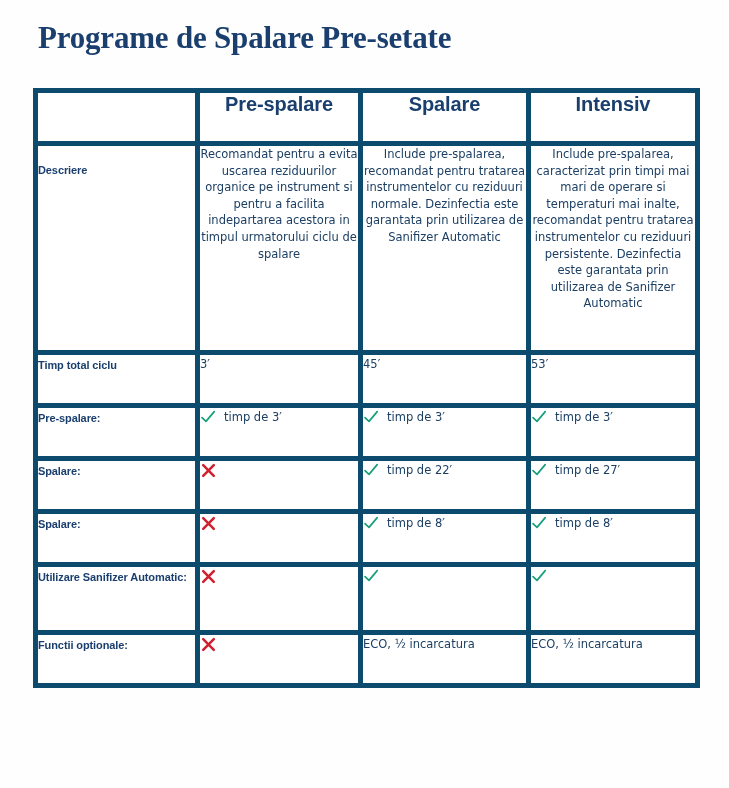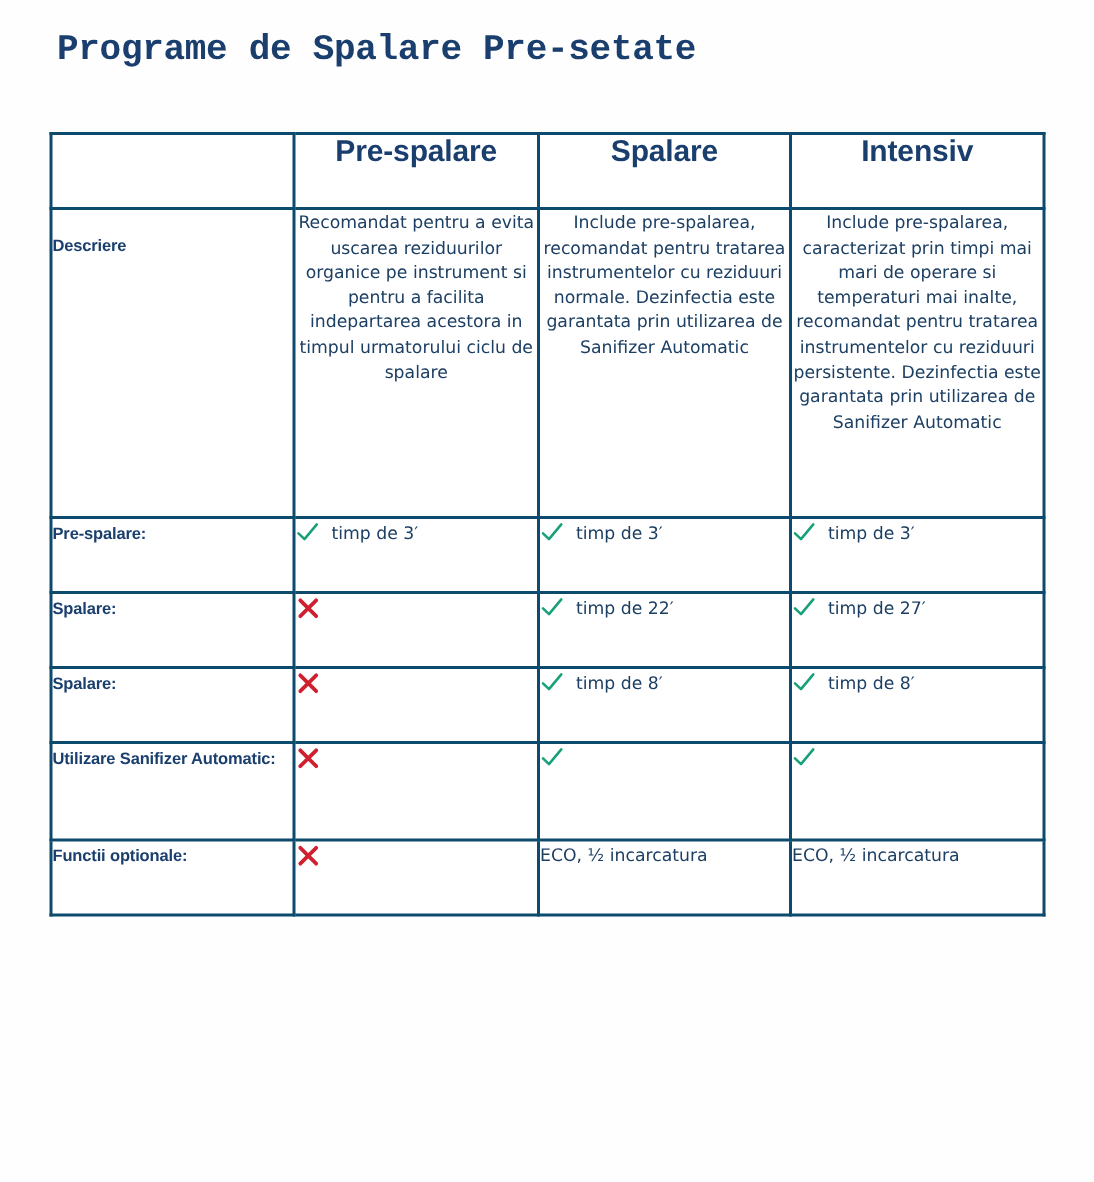--- a/index.html
+++ b/index.html
@@ -21,44 +21,44 @@
     width: 729px;
     height: 788px;
     box-sizing: border-box;
     background: #fefefe;
   }
 
   .page-title {
     position: absolute;
     left: 38px;
     top: 20px;
-    font-size: 24px;
+    font-size: 31px;
     font-weight: bold;
     letter-spacing: -0.2px;
     color: #1a3f6e;
-    font-family: Liberation Mono, monospace;
+    font-family: Liberation Serif, serif;
     white-space: nowrap;
   }
 
   .table-wrap {
     position: absolute;
     left: 33px;
     top: 88px;
     width: 662px;
   }
 
   table.spec {
     border-collapse: collapse;
     width: 662px;
     table-layout: fixed;
     background: #ffffff;
   }
 
   table.spec td, table.spec th {
-    border: 2px solid #0c4a6e;
+    border: 5px solid #0c4a6e;
     vertical-align: top;
     padding: 0;
     background: #ffffff;
   }
 
   
   col.c-label  { width: 162px; }
   col.c-pre    { width: 163px; }
   col.c-std    { width: 168px; }
   col.c-int    { width: 169px; }
@@ -174,20 +174,38 @@
               <div class="desc-text">Recomandat pentru a evita uscarea reziduurilor organice pe instrument si pentru a facilita indepartarea acestora in timpul urmatorului ciclu de spalare</div>
             </td>
             <td class="desc-cell">
               <div class="desc-text">Include pre-spalarea, recomandat pentru tratarea instrumentelor cu reziduuri normale. Dezinfectia este garantata prin utilizarea de Sanifizer Automatic</div>
             </td>
             <td class="desc-cell">
               <div class="desc-text">Include pre-spalarea, caracterizat prin timpi mai mari de operare si temperaturi mai inalte, recomandat pentru tratarea instrumentelor cu reziduuri persistente. Dezinfectia este garantata prin utilizarea de Sanifizer Automatic</div>
             </td>
           </tr>
           <tr class="r-h-std">
+            <td class="label-cell"><span class="label-text">Timp total ciclu</span></td>
+            <td class="val-cell">
+              <div class="val-inner">
+                <span class="val-text">3′</span>
+              </div>
+            </td>
+            <td class="val-cell">
+              <div class="val-inner">
+                <span class="val-text">45′</span>
+              </div>
+            </td>
+            <td class="val-cell">
+              <div class="val-inner">
+                <span class="val-text">53′</span>
+              </div>
+            </td>
+          </tr>
+          <tr class="r-h-std">
             <td class="label-cell"><span class="label-text">Pre-spalare:</span></td>
             <td class="val-cell">
               <div class="val-inner">
                 <span class="icon icon-check">
                   <svg viewBox="0 0 16 16" width="16" height="16">
                     <path d="M2 8.6 L6 12.4 L14.2 2.6" fill="none" stroke="#17a07a" stroke-width="1.7" stroke-linecap="round" stroke-linejoin="round"></path>
                   </svg>
                 </span>
                 <span class="val-text">timp de 3′</span>
               </div>

